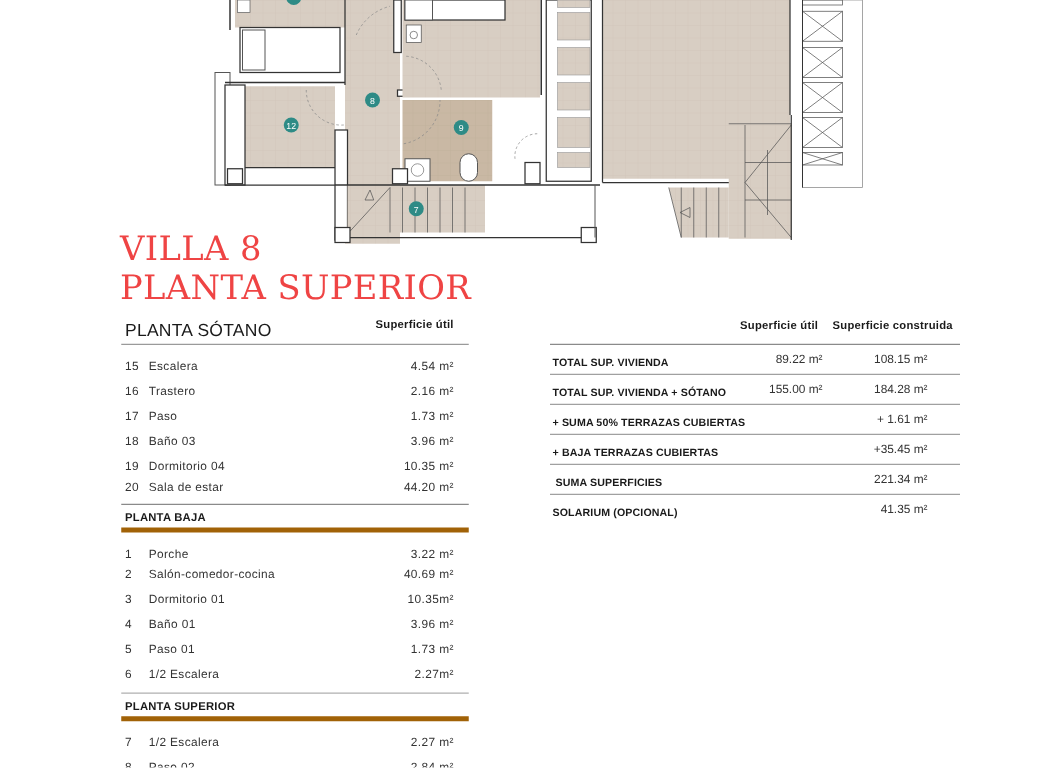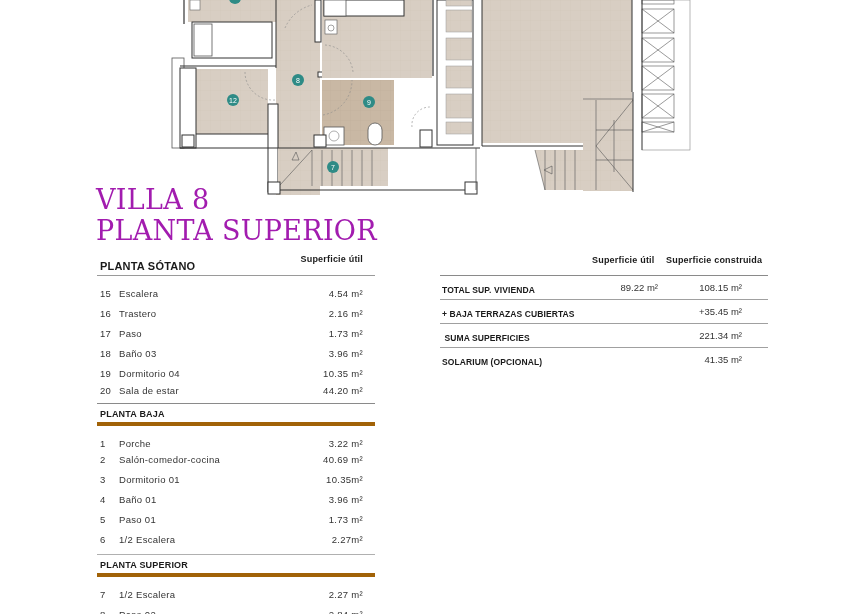--- a/index.html
+++ b/index.html
@@ -1,26 +1,26 @@
 <!DOCTYPE html>
 <html><head>
 <meta charset="utf-8">
 <style>
   * { box-sizing: border-box; margin: 0; padding: 0; }
   html, body { width: 850px; height: 614px; overflow: hidden; background: #ffffff; }
   body { position: relative; font-family: "Liberation Sans", sans-serif; color: #1a1a1a; }
 
   .plan { position: absolute; left: 0; top: 0; width: 850px; height: 196px; }
 
-  .title { position: absolute; left: 96px; top: 184px; font-family: "DejaVu Serif", serif; font-size: 27px; line-height: 31px; letter-spacing: 0.3px; color: #a21caf; }
+  .title { position: absolute; left: 96px; top: 184px; font-family: "DejaVu Serif", serif; font-size: 27px; line-height: 31px; letter-spacing: 0.3px; color: #ef4444; }
   .title div { white-space: nowrap; }
 
   .left-table { position: absolute; left: 97px; top: 254px; width: 278px; }
   .sec-head { position: relative; height: 22px; border-bottom: 1px solid #9a9a9a; }
-  .sec-head .name { position: absolute; left: 3px; bottom: 3px; font-size: 11px; font-weight: bold; letter-spacing: 0.2px; }
+  .sec-head .name { position: absolute; left: 3px; bottom: 3px; font-size: 14px; font-weight: normal; letter-spacing: 0.2px; }
   .sec-head .col { position: absolute; right: 12px; top: 0; font-size: 9px; font-weight: bold; letter-spacing: 0.2px; }
   .rows { padding-top: 8px; }
   .row { position: relative; height: 20px; font-size: 9.5px; color: #333; letter-spacing: 0.3px; }
   .row .num { position: absolute; left: 3px; top: 4px; }
   .row .lbl { position: absolute; left: 22px; top: 4px; }
   .row .val { position: absolute; right: 12px; top: 4px; }
   .sep { border-bottom: 1px solid #8a8a8a; margin-top: 4px; }
   .sec-head2 { position: relative; height: 22px; border-bottom: 4px solid #a16207; }
   .sec-head2 .name { position: absolute; left: 3px; top: 5px; font-size: 9px; font-weight: bold; letter-spacing: 0.2px; }
 
@@ -281,20 +281,30 @@
   <div class="r-head">
     <span class="c1">Superficie útil</span>
     <span class="c2">Superficie construida</span>
   </div>
   <div class="r-row">
       <span class="lbl">TOTAL SUP. VIVIENDA</span>
       <span class="v1">89.22 m²</span>
       <span class="v2">108.15 m²</span>
     </div>
   <div class="r-row">
+      <span class="lbl">TOTAL SUP. VIVIENDA + SÓTANO</span>
+      <span class="v1">155.00  m²</span>
+      <span class="v2">184.28 m²</span>
+    </div>
+  <div class="r-row">
+      <span class="lbl">+ SUMA 50% TERRAZAS CUBIERTAS</span>
+      <span class="v1"></span>
+      <span class="v2">+ 1.61 m²</span>
+    </div>
+  <div class="r-row">
       <span class="lbl">+ BAJA TERRAZAS CUBIERTAS</span>
       <span class="v1"></span>
       <span class="v2">+35.45 m²</span>
     </div>
   <div class="r-row">
       <span class="lbl" style="white-space:pre"> SUMA SUPERFICIES</span>
       <span class="v1"></span>
       <span class="v2">221.34 m²</span>
     </div>
   <div class="r-row last">

